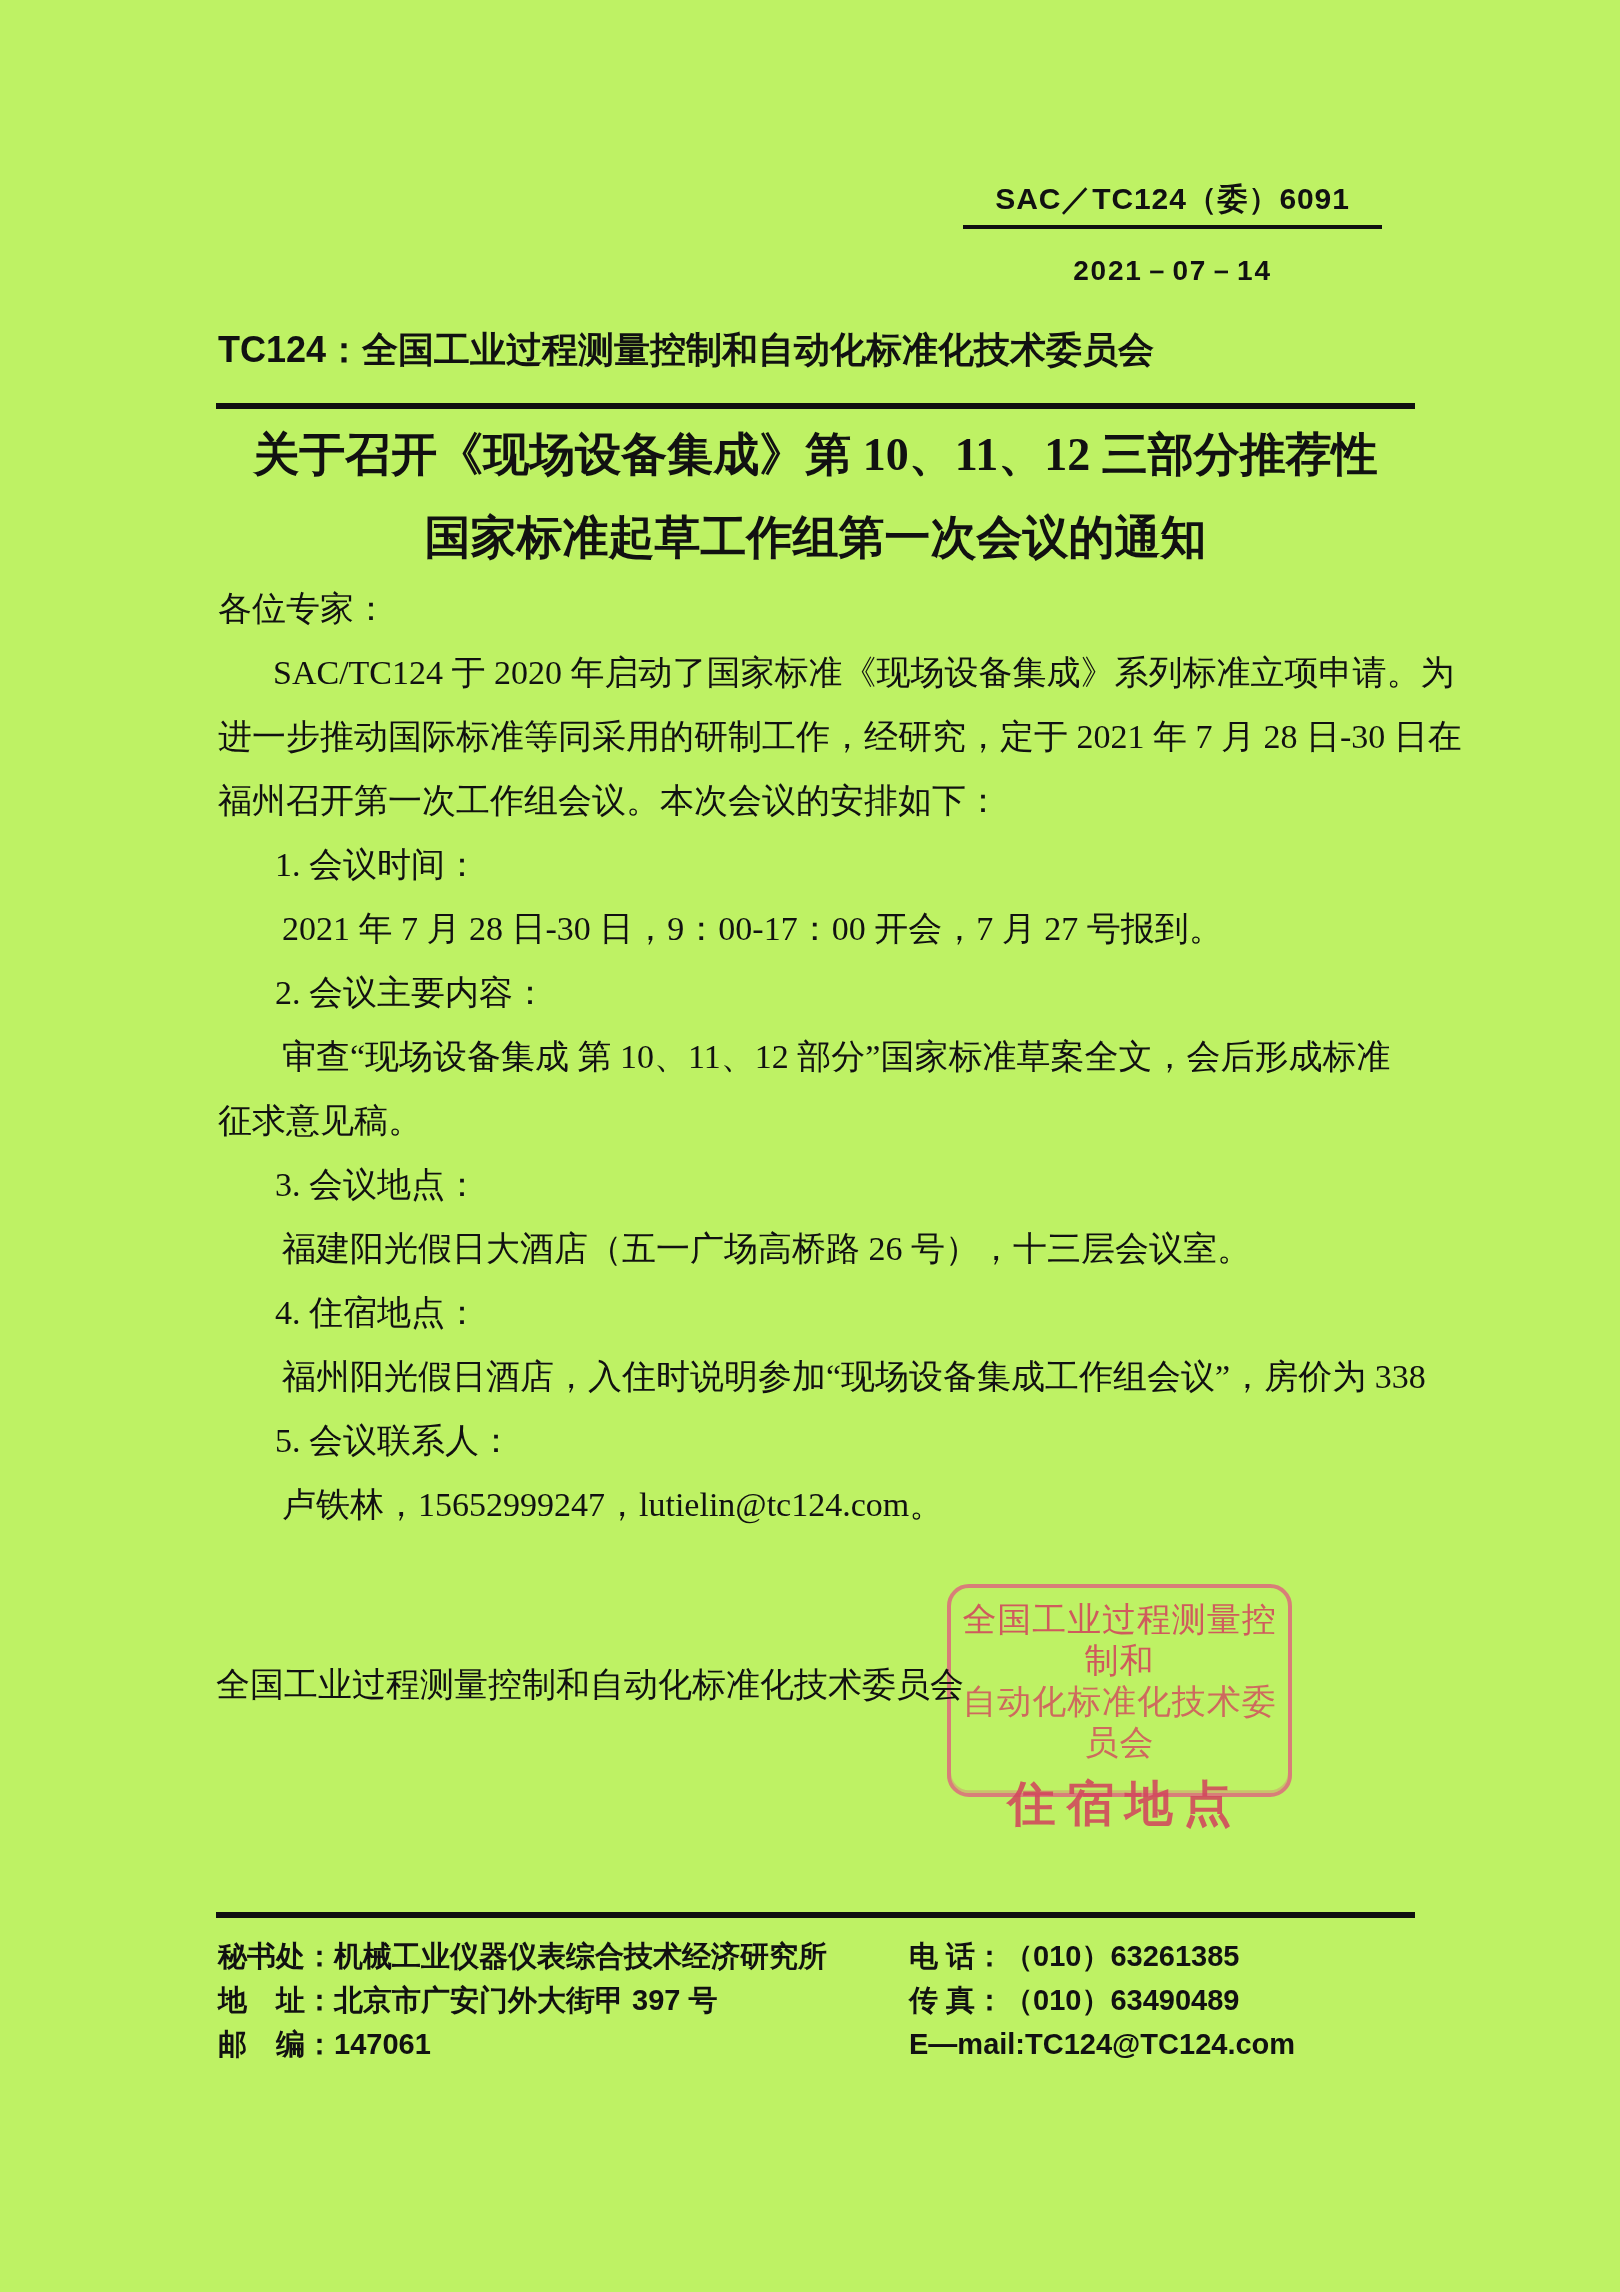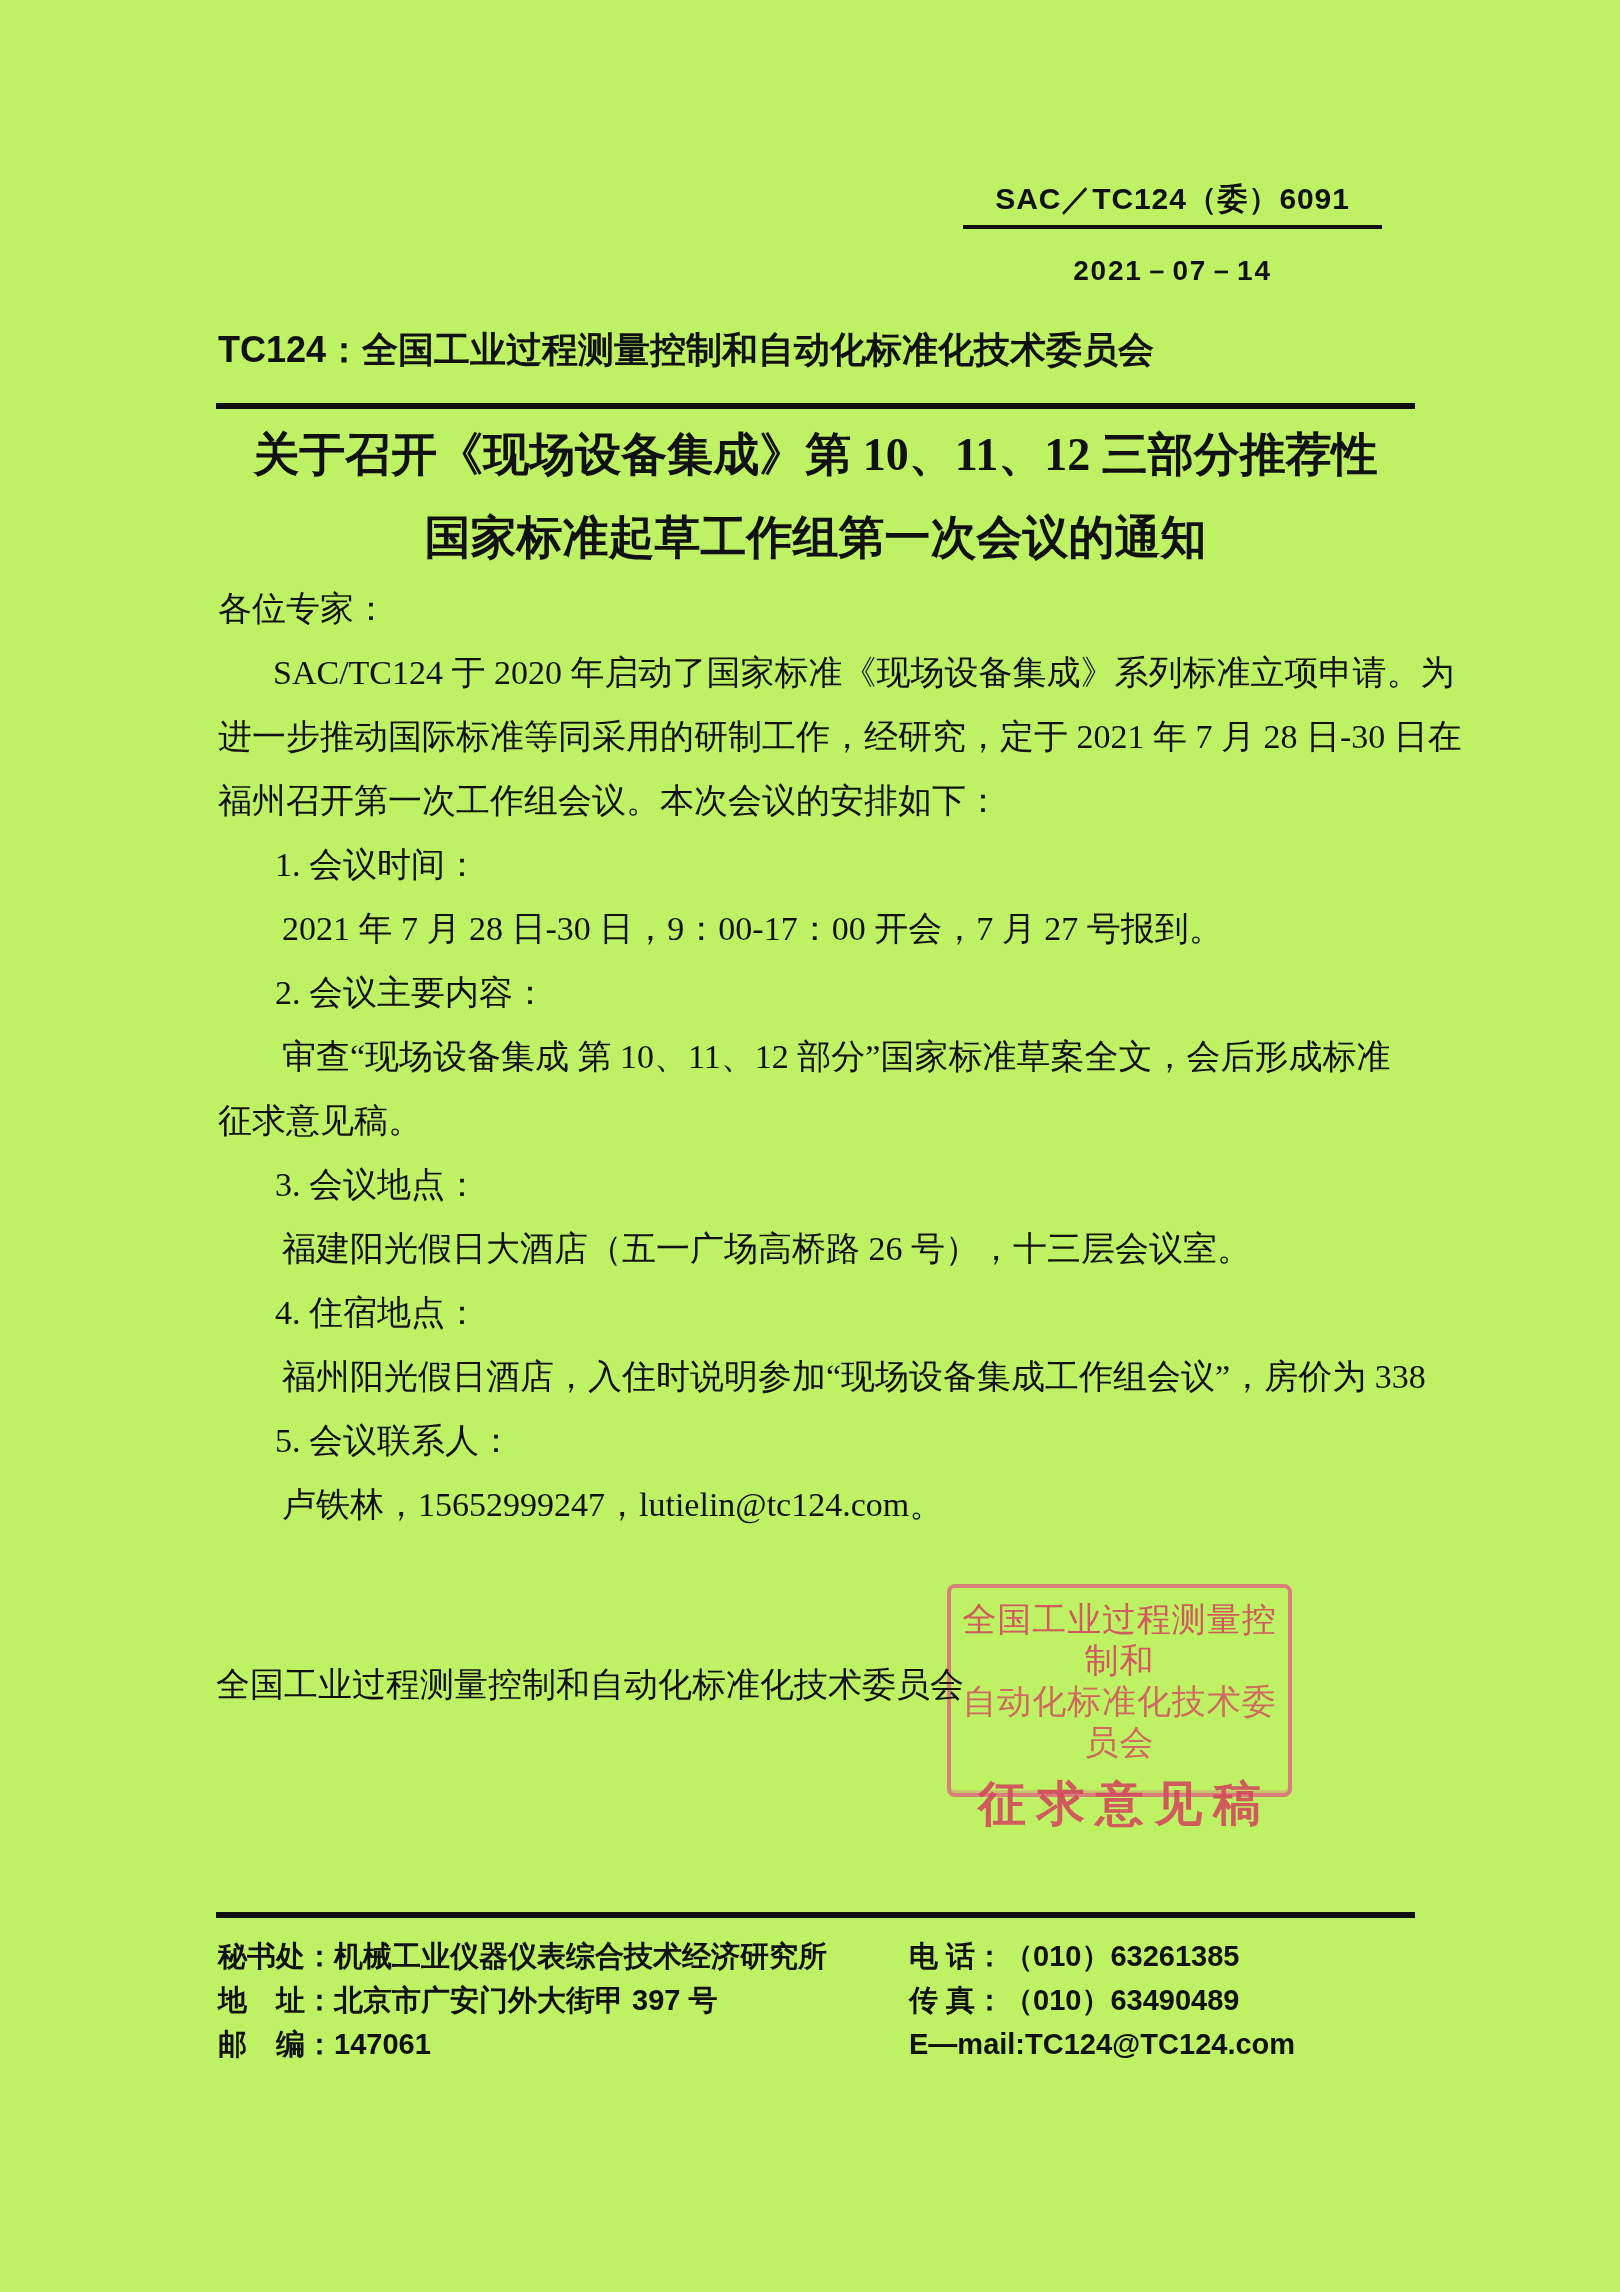--- a/index.html
+++ b/index.html
@@ -46,21 +46,21 @@
   .ind-detail{padding-left:64px;}
   
   .signature{
     position:absolute;left:216px;top:1665px;width:1199px;
     text-align:left;font-size:34px;line-height:39px;
     z-index:5;white-space:nowrap;
   }
   .stamp{
     position:absolute;left:947px;top:1584px;width:337px;height:205px;
     border:4.5px solid rgba(221,107,124,0.85);
-    border-radius:8px;
+    border-radius:22px;
     z-index:2;
     box-shadow:inset 0 -2.7px 0 rgba(221,107,124,0.35);
     font-family:"Liberation Sans","DejaVu Sans",sans-serif;
     text-align:center;
     color:rgba(210,70,92,0.88);
   }
   .stamp-line1{margin-top:10.7px;font-size:34px;line-height:41px;letter-spacing:0.9px;}
   .stamp-line2{font-size:34px;line-height:41px;letter-spacing:0.9px;opacity:0.9;}
   .stamp-line3{margin-top:14.3px;font-size:48px;line-height:53px;letter-spacing:10.7px;font-weight:bold;text-indent:10.7px;}
   
@@ -105,21 +105,21 @@
     <div class="bline ind-detail">福建阳光假日大酒店（五一广场高桥路 26 号），十三层会议室。</div>
     <div class="bline ind-item">4.  住宿地点：</div>
     <div class="bline ind-detail">福州阳光假日酒店，入住时说明参加“现场设备集成工作组会议”，房价为 338</div>
     <div class="bline ind-item">5.  会议联系人：</div>
     <div class="bline ind-detail">卢铁林，15652999247，lutielin@tc124.com。</div>
   </div>
 
   <div class="stamp">
     <div class="stamp-line1">全国工业过程测量控制和</div>
     <div class="stamp-line2">自动化标准化技术委员会</div>
-    <div class="stamp-line3">征求意见稿</div>
+    <div class="stamp-line3">住宿地点</div>
   </div>
 
   <div class="signature">全国工业过程测量控制和自动化标准化技术委员会</div>
 
   <div class="footer-rule"></div>
   <div class="doc-footer">
     <div class="footer-col-left">
       <div class="footer-row">秘书处：机械工业仪器仪表综合技术经济研究所</div>
       <div class="footer-row">地　址：北京市广安门外大街甲 397 号</div>
       <div class="footer-row">邮　编：147061</div>

